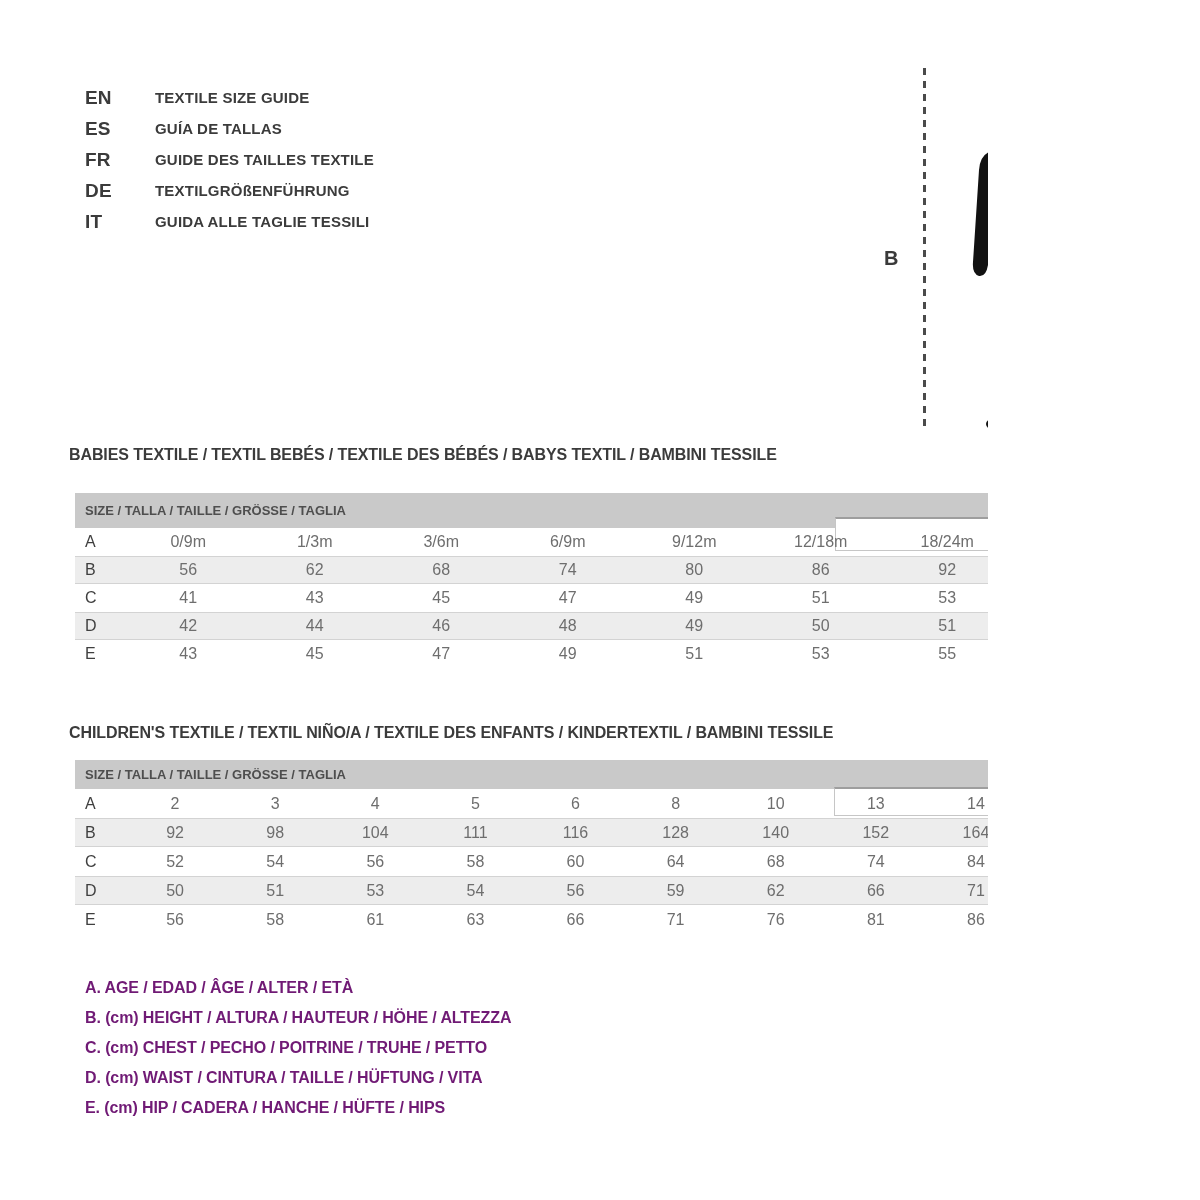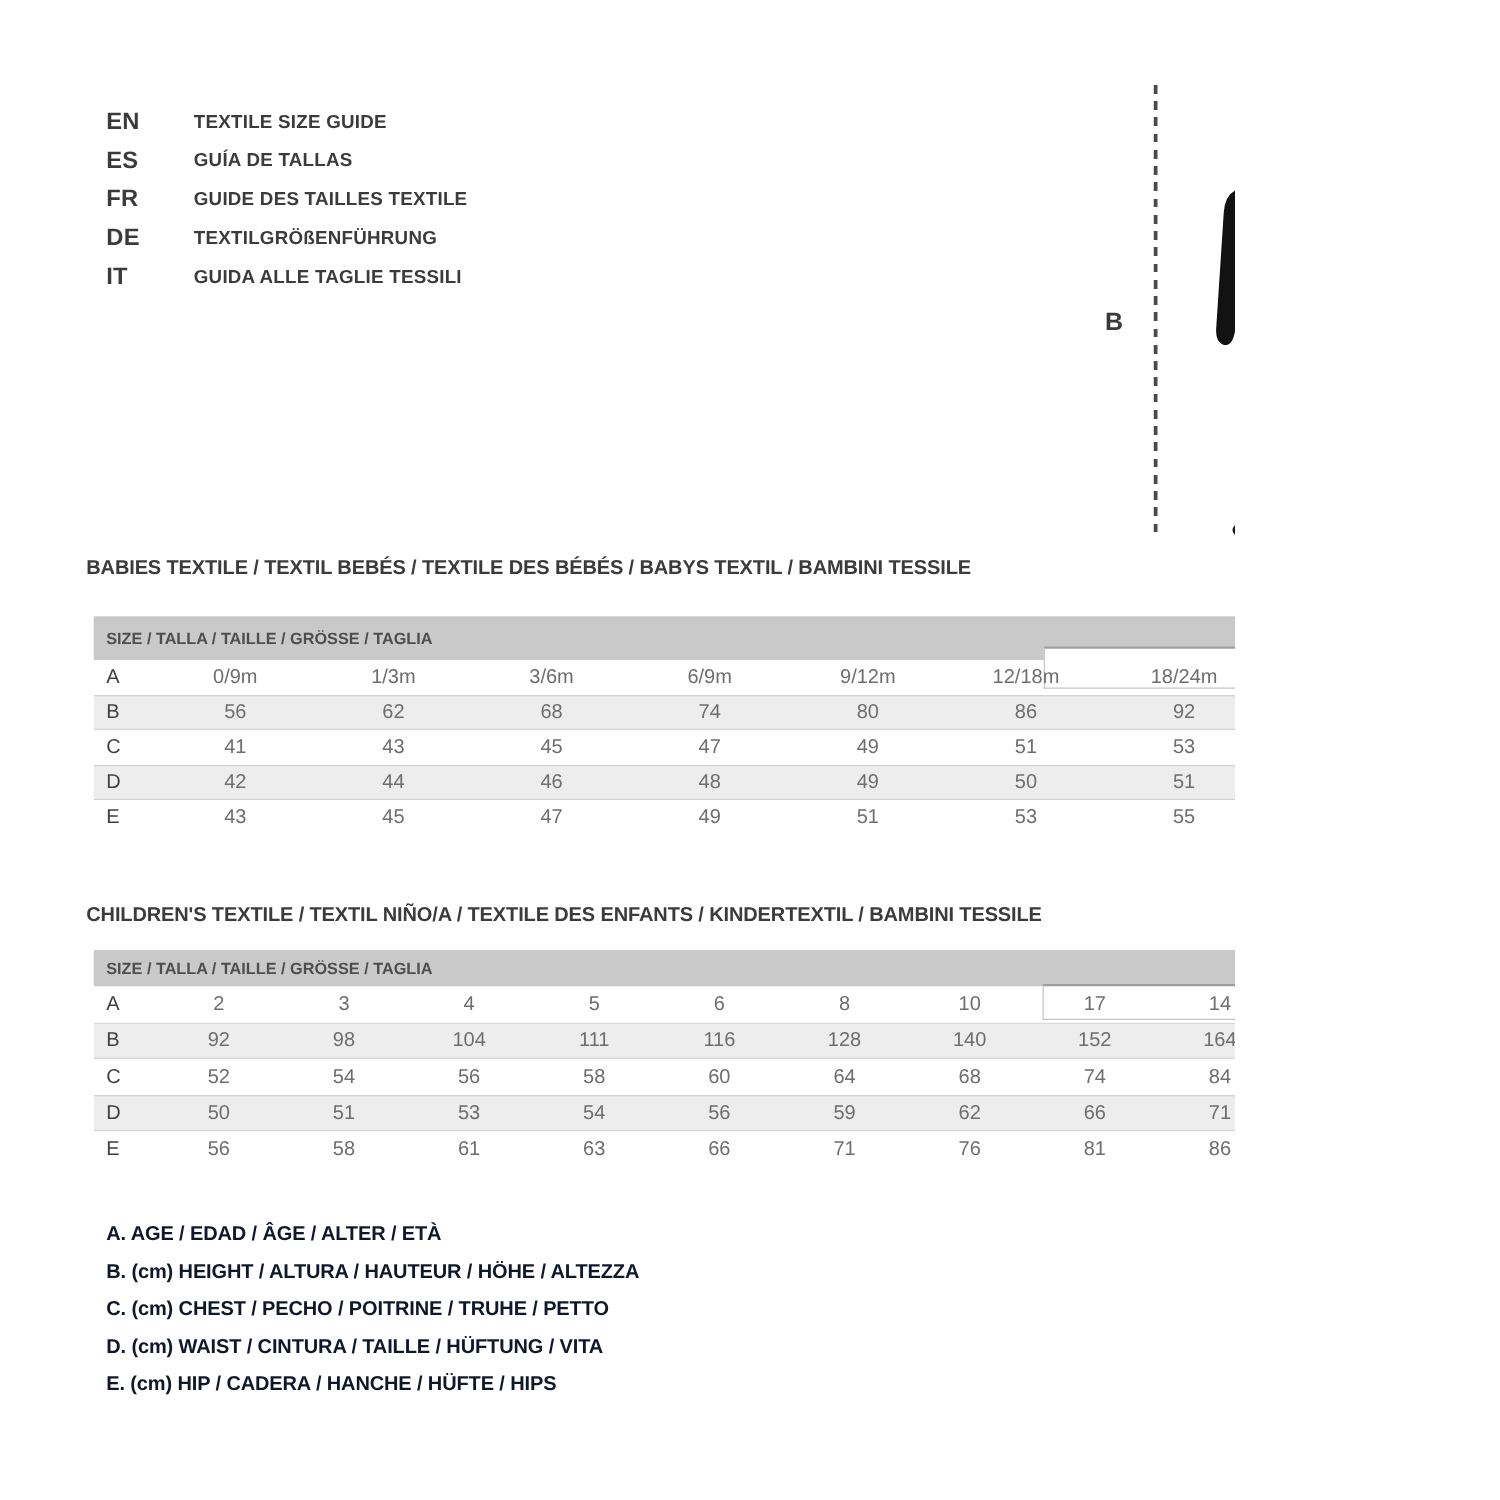--- a/index.html
+++ b/index.html
@@ -52,21 +52,21 @@
   .tletter{width:40px;padding-left:10px;font-size:16px;color:#3f3f3f;flex:none;}
   .tcell{flex:1;text-align:center;font-size:16px;color:#6e6e6e;}
   .highlight-box{position:absolute;background:#fff;border:1px solid #c6c6c6;
                  border-top:2px solid #9e9e9e;z-index:1;box-sizing:border-box;}
   #babies-highlight{left:760px;top:24px;width:302px;height:34px;}
   #children-highlight{left:759px;top:27px;width:192px;height:29px;}
 
   
   .legend{position:absolute;left:85px;top:973px;}
   .legend-line{height:30px;display:flex;align-items:center;font-size:16px;font-weight:700;
-               letter-spacing:-0.1px;color:#0f172a;white-space:nowrap;}
+               letter-spacing:-0.1px;color:#701a75;white-space:nowrap;}
 </style>
 </head>
 <body>
 
 <div class="page">
 
   <div class="lang-list">
     <div class="lang-row">
       <span class="lang-code">EN</span>
       <span class="lang-label">TEXTILE SIZE GUIDE</span>
@@ -182,21 +182,21 @@
     <div class="tbody">
         <div class="trow">
           <span class="tletter">A</span>
           <span class="tcell">2</span>
           <span class="tcell">3</span>
           <span class="tcell">4</span>
           <span class="tcell">5</span>
           <span class="tcell">6</span>
           <span class="tcell">8</span>
           <span class="tcell">10</span>
-          <span class="tcell">17</span>
+          <span class="tcell">13</span>
           <span class="tcell">14</span>
         </div>
         <div class="trow stripe">
           <span class="tletter">B</span>
           <span class="tcell">92</span>
           <span class="tcell">98</span>
           <span class="tcell">104</span>
           <span class="tcell">111</span>
           <span class="tcell">116</span>
           <span class="tcell">128</span>

